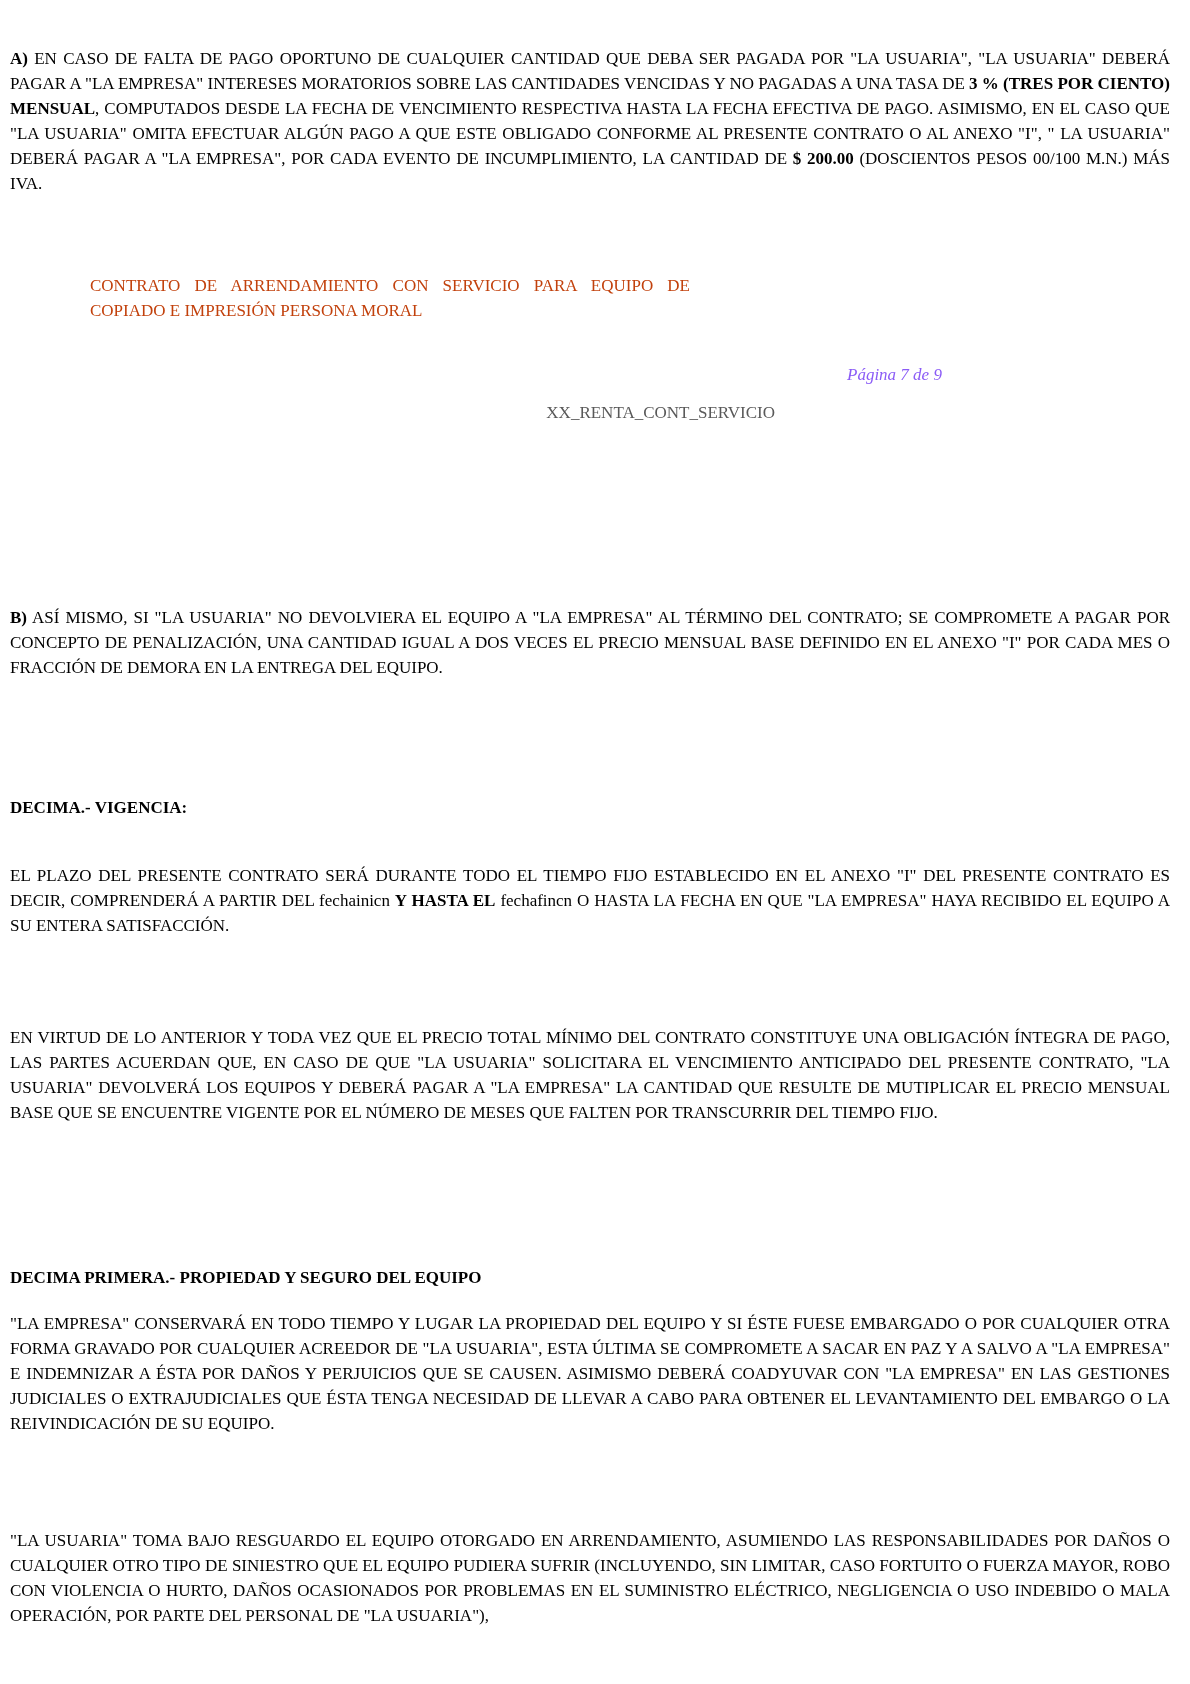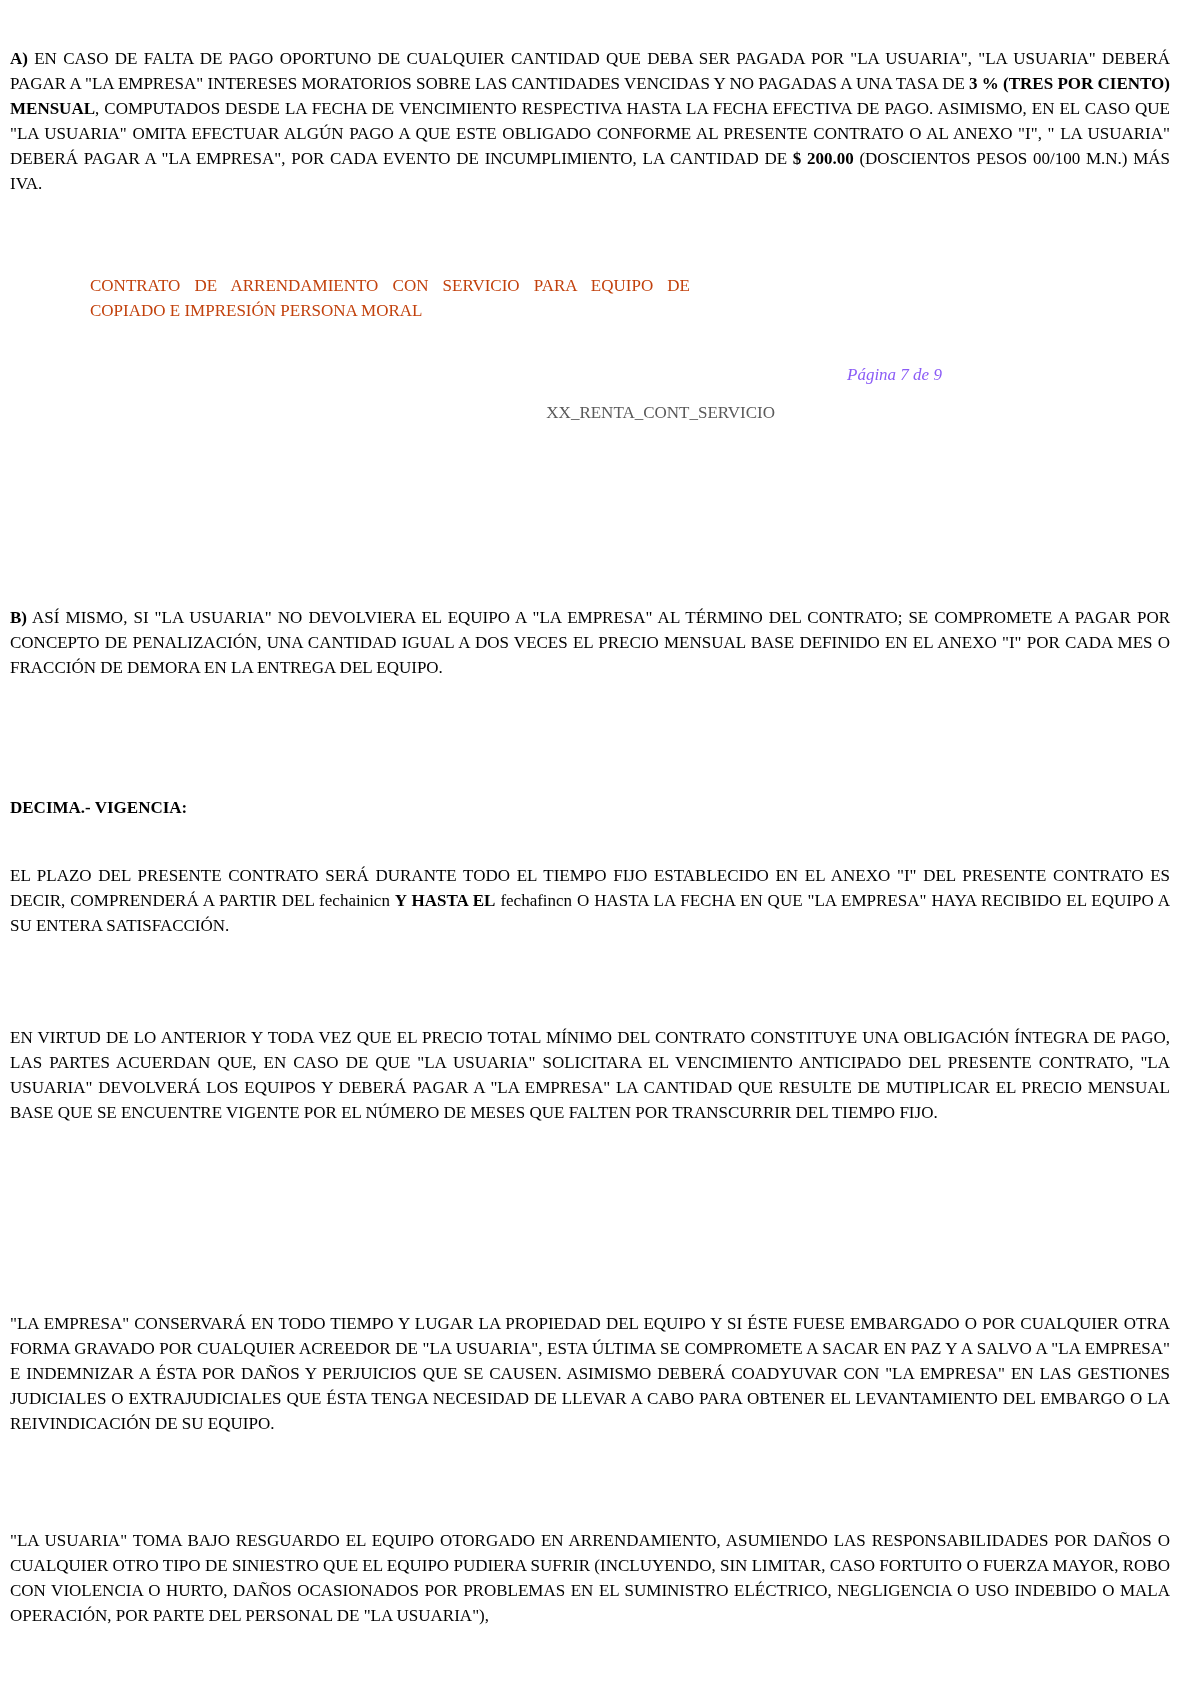--- a/index.html
+++ b/index.html
@@ -64,18 +64,19 @@
   <p class="block doc-code" style="top: 400px;">XX_RENTA_CONT_SERVICIO</p>
 
   <p class="block" style="top: 605px;"><b>B)</b><span> ASÍ MISMO, SI "LA USUARIA" NO DEVOLVIERA EL EQUIPO A "LA EMPRESA" AL TÉRMINO DEL CONTRATO; SE COMPROMETE A PAGAR POR CONCEPTO DE PENALIZACIÓN, UNA CANTIDAD IGUAL A DOS VECES EL PRECIO MENSUAL BASE DEFINIDO EN EL ANEXO "I" POR CADA MES O FRACCIÓN DE DEMORA EN LA ENTREGA DEL EQUIPO.</span></p>
 
   <p class="block heading" style="top: 795px;">DECIMA.- VIGENCIA:</p>
 
   <p class="block" style="top: 843px; margin-top: 20px;"><span>EL PLAZO DEL PRESENTE CONTRATO SERÁ DURANTE TODO EL TIEMPO FIJO ESTABLECIDO EN EL ANEXO "I" DEL PRESENTE CONTRATO ES DECIR, COMPRENDERÁ A PARTIR DEL fechainicn </span><b>Y HASTA EL</b><span> fechafincn O HASTA LA FECHA EN QUE "LA EMPRESA" HAYA RECIBIDO EL EQUIPO A SU ENTERA SATISFACCIÓN.</span></p>
 
   <p class="block" style="top: 1025px;"><span>EN VIRTUD DE LO ANTERIOR Y TODA VEZ QUE EL PRECIO TOTAL MÍNIMO DEL CONTRATO CONSTITUYE UNA OBLIGACIÓN ÍNTEGRA DE PAGO, LAS PARTES ACUERDAN QUE, EN CASO DE QUE "LA USUARIA" SOLICITARA EL VENCIMIENTO ANTICIPADO DEL PRESENTE CONTRATO, "LA USUARIA" DEVOLVERÁ LOS EQUIPOS Y DEBERÁ PAGAR A "LA EMPRESA" LA CANTIDAD QUE RESULTE DE MUTIPLICAR EL PRECIO MENSUAL BASE QUE SE ENCUENTRE VIGENTE POR EL NÚMERO DE MESES QUE FALTEN POR TRANSCURRIR DEL TIEMPO FIJO.</span></p>
 
+  <p class="block heading" style="top: 1265px;">DECIMA PRIMERA.- PROPIEDAD Y SEGURO DEL EQUIPO</p>
 
   <p class="block" style="top: 1311px;"><span>"LA EMPRESA" CONSERVARÁ EN TODO TIEMPO Y LUGAR LA PROPIEDAD DEL EQUIPO Y SI ÉSTE FUESE EMBARGADO O POR CUALQUIER OTRA FORMA GRAVADO POR CUALQUIER ACREEDOR DE "LA USUARIA", ESTA ÚLTIMA SE COMPROMETE A SACAR EN PAZ Y A SALVO A "LA EMPRESA" E INDEMNIZAR A ÉSTA POR DAÑOS Y PERJUICIOS QUE SE CAUSEN. ASIMISMO DEBERÁ COADYUVAR CON "LA EMPRESA" EN LAS GESTIONES JUDICIALES O EXTRAJUDICIALES QUE ÉSTA TENGA NECESIDAD DE LLEVAR A CABO PARA OBTENER EL LEVANTAMIENTO DEL EMBARGO O LA REIVINDICACIÓN DE SU EQUIPO.</span></p>
 
   <p class="block" style="top: 1528px;"><span>"LA USUARIA" TOMA BAJO RESGUARDO EL EQUIPO OTORGADO EN ARRENDAMIENTO, ASUMIENDO LAS RESPONSABILIDADES POR DAÑOS O CUALQUIER OTRO TIPO DE SINIESTRO QUE EL EQUIPO PUDIERA SUFRIR (INCLUYENDO, SIN LIMITAR, CASO FORTUITO O FUERZA MAYOR, ROBO CON VIOLENCIA O HURTO, DAÑOS OCASIONADOS POR PROBLEMAS EN EL SUMINISTRO ELÉCTRICO, NEGLIGENCIA O USO INDEBIDO O MALA OPERACIÓN, POR PARTE DEL PERSONAL DE "LA USUARIA"),</span></p>
 
 </div>
 
 </body></html>

